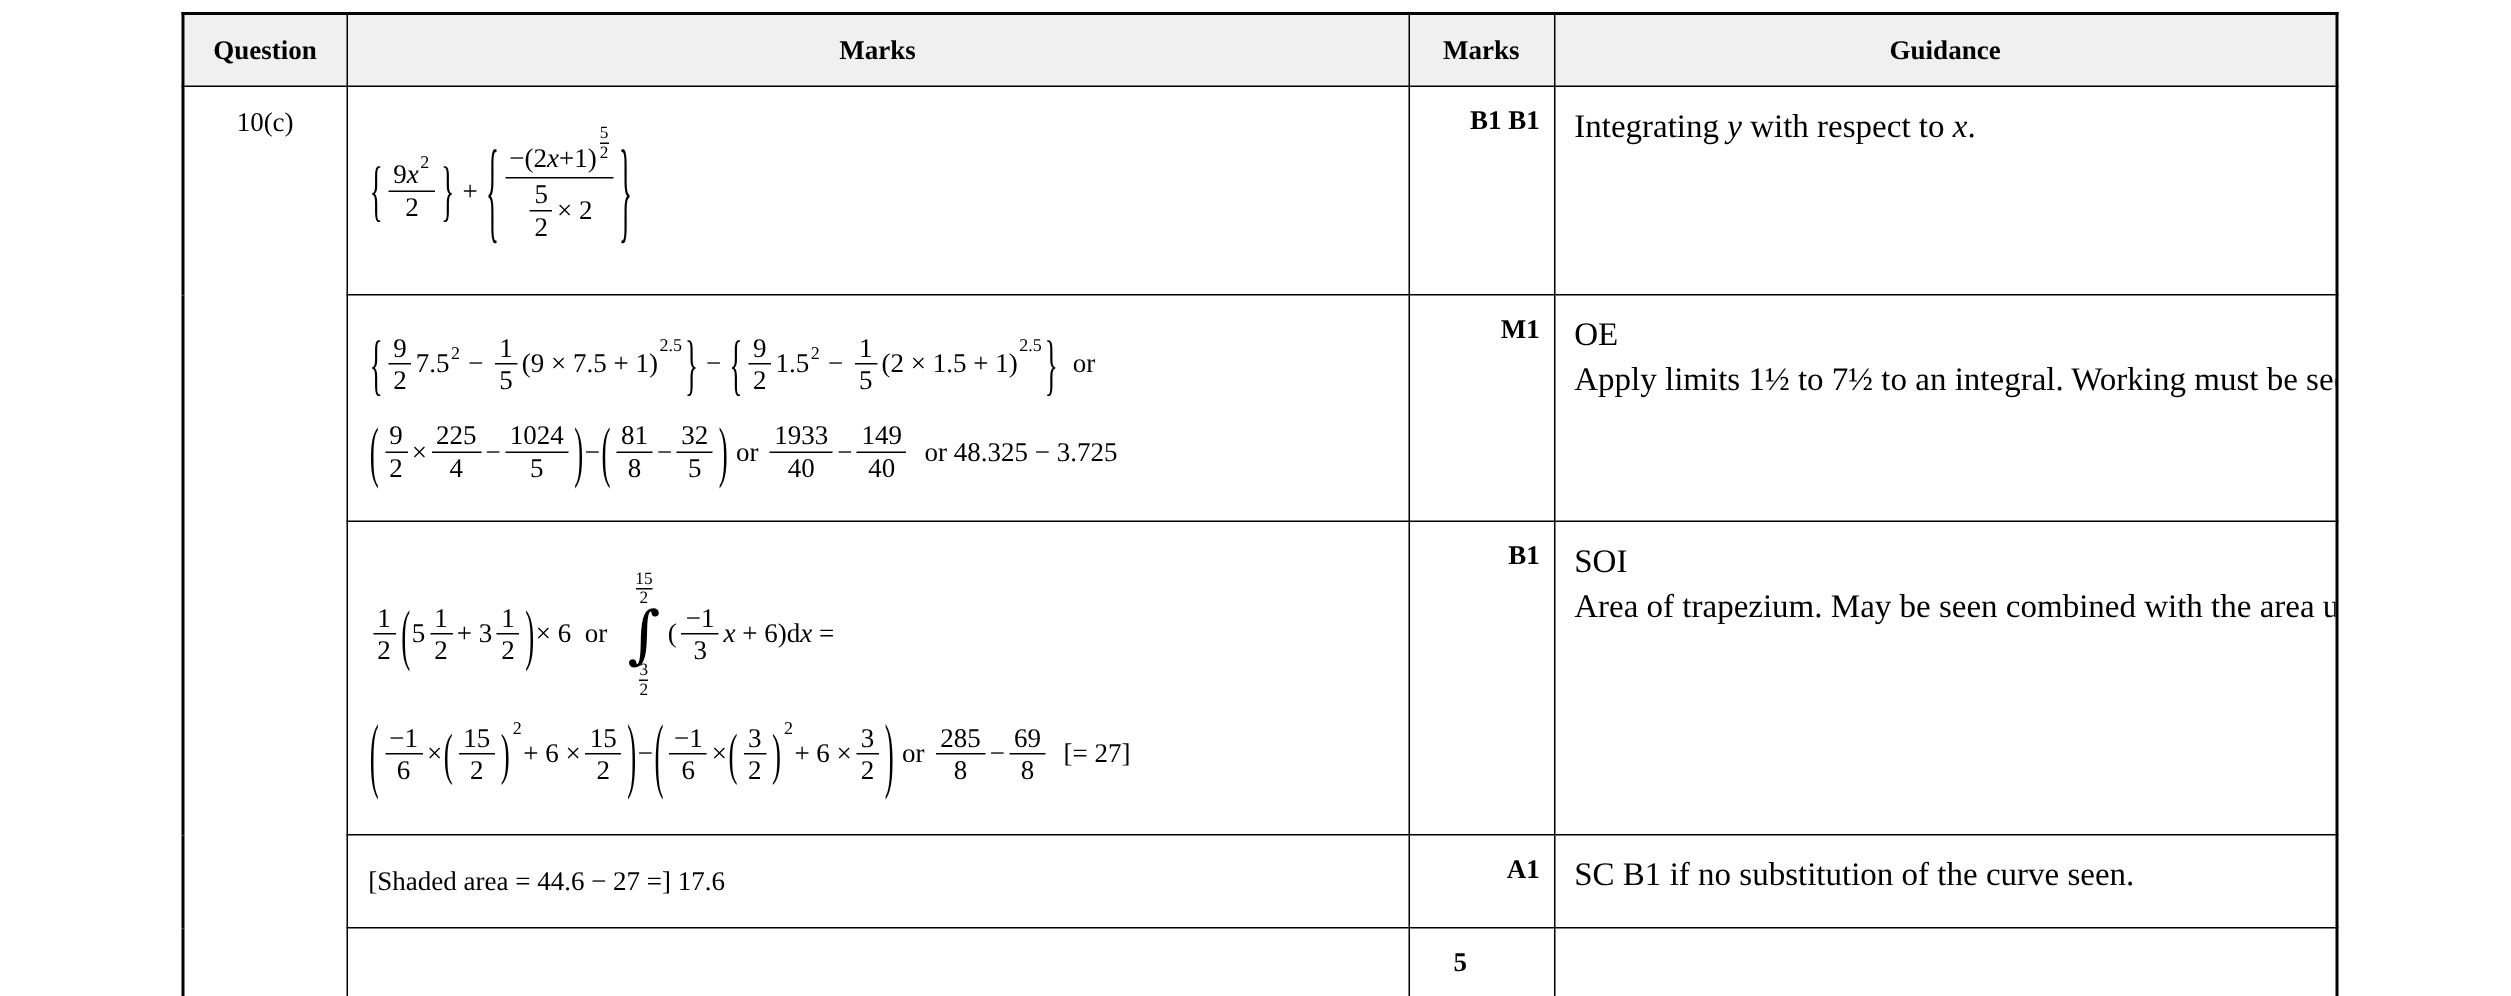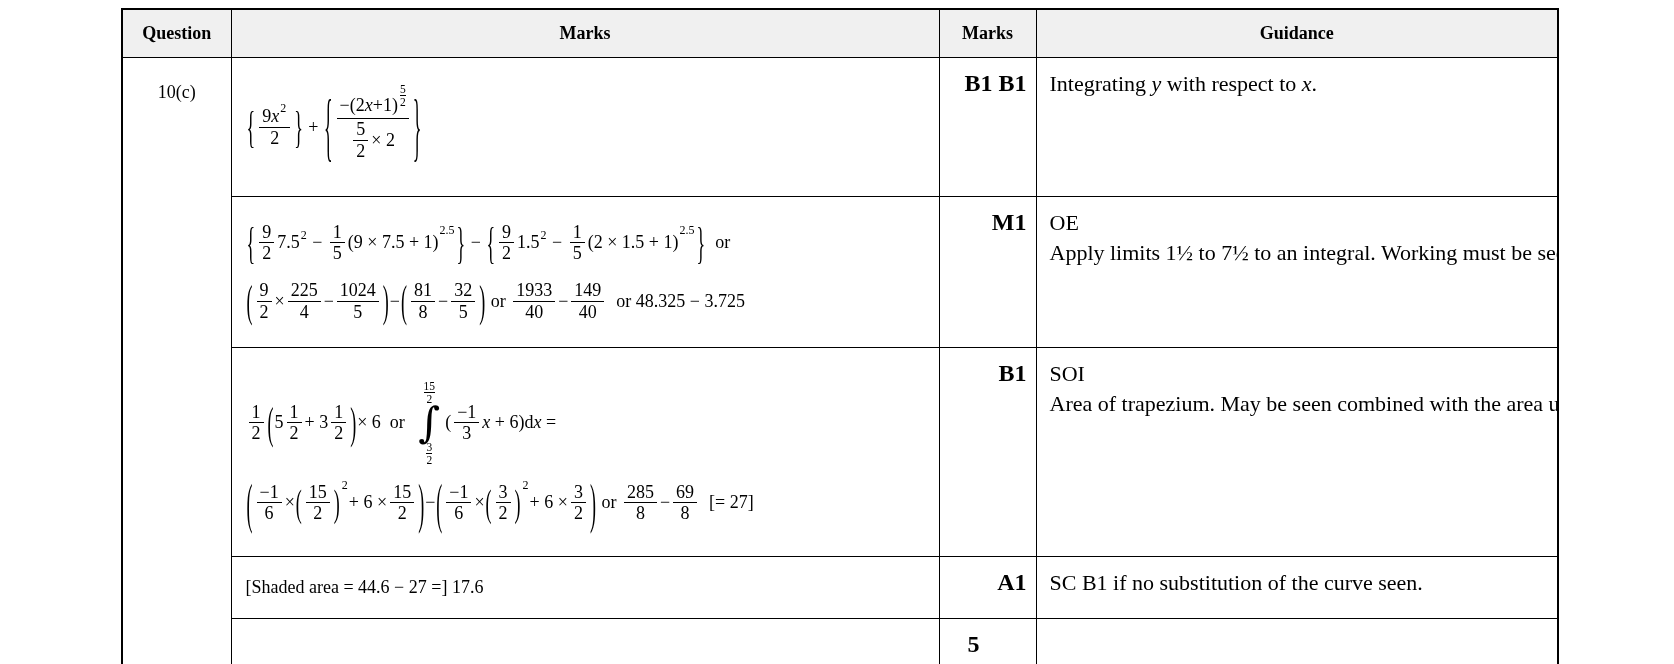--- a/index.html
+++ b/index.html
@@ -13,24 +13,24 @@
     border-collapse:collapse;table-layout:fixed;
     width:1436px;height:640px;border:2px solid #000;
   }
   th,td{border:1.5px solid #000;vertical-align:top;overflow:hidden;}
   th{
     background:#f0f0f0;font-size:18px;font-weight:bold;
     text-align:center;vertical-align:middle;height:45px;
   }
   tr.r1{height:139px;} tr.r2{height:151px;} tr.r3{height:209px;}
   tr.r4{height:62px;}  tr.r5{height:47px;}
-  .qcell{text-align:center;font-size:18px;padding-top:24px;vertical-align:top;}
+  .qcell{text-align:center;font-size:18px;padding-top:13px;vertical-align:top;}
   .acell{vertical-align:middle;padding:6px 8px 6px 14px;}
   .acell .math + .math{margin-top:16px;}
-  .mcell{font-weight:bold;font-size:24px;text-align:right;padding:12px 9px 0 0;}
+  .mcell{font-weight:bold;font-size:18px;text-align:right;padding:12px 9px 0 0;}
   tr.r5 .mcell{text-align:center;padding:12px 28px 0 0;}
   .gcell{font-size:22px;line-height:1.35;padding:11px 12px 0 13px;}
   .gline{display:block;}
   .gline.para{max-width:430px;}
   
   .math{display:flex;align-items:center;font-size:18px;}
   .tx{white-space:pre;}
   .it{font-style:italic;white-space:pre;}
   .bold{font-weight:normal;white-space:pre;}
   .frac{display:inline-flex;flex-direction:column;align-items:center;margin:0 3px;}

